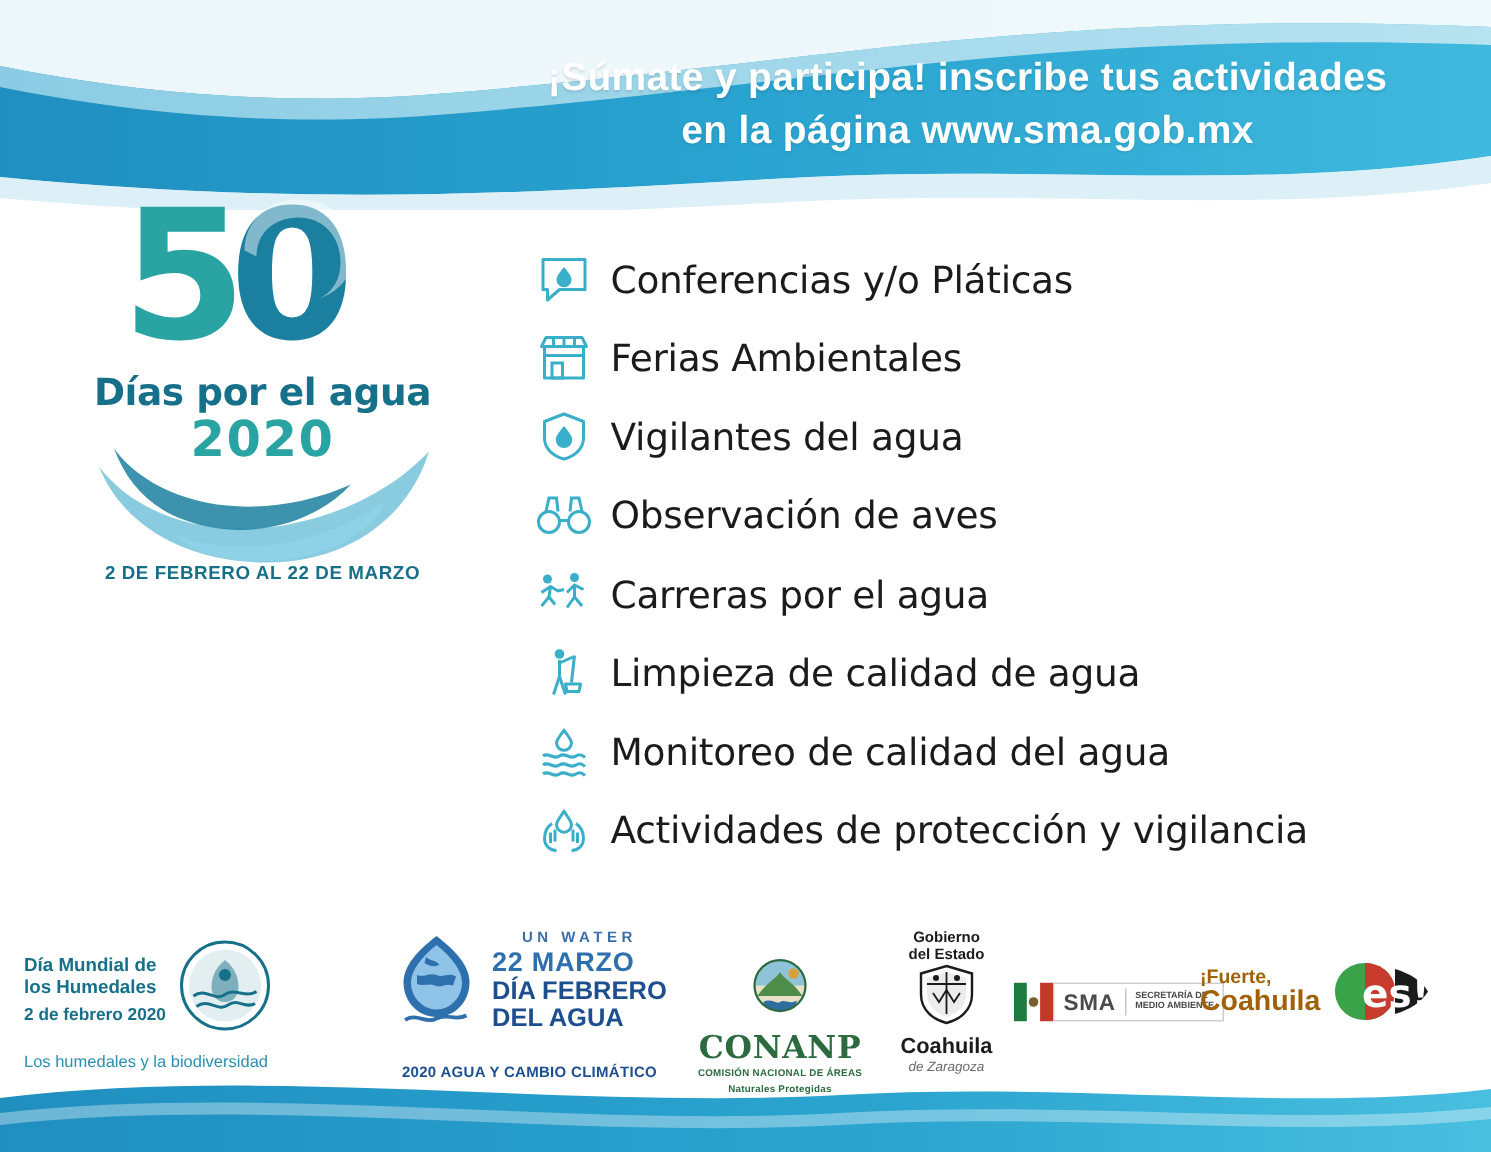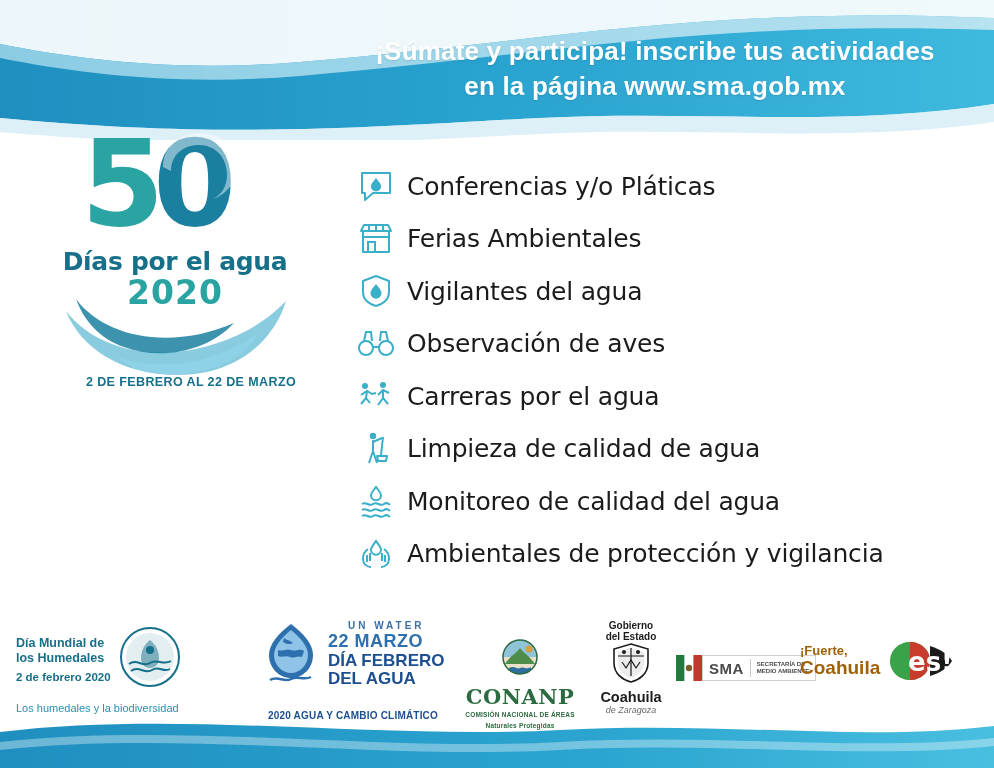--- a/index.html
+++ b/index.html
@@ -25,21 +25,21 @@
   .top-band {
     position: absolute;
     left: 0; top: 0;
     width: 994px; height: 140px;
     overflow: hidden;
   }
   .top-band svg { display: block; }
 
   .headline {
     position: absolute;
-    left: 330px;
+    left: 320px;
     top: 34px;
     width: 650px;
     text-align: center;
     color: #ffffff;
     font-weight: bold;
     font-size: 26px;
     line-height: 1.35;
     letter-spacing: 0.2px;
     text-shadow: 0 1px 2px rgba(0,0,0,0.12);
   }
@@ -77,21 +77,21 @@
   }
   .logo-waves {
     position: absolute;
     left: 18px;
     top: 168px;
     width: 235px;
     height: 85px;
   }
   .logo-dates {
     position: absolute;
-    left: 16px; top: 250px;
+    left: 0; top: 250px;
     width: 270px;
     text-align: center;
     font-size: 12.5px;
     font-weight: bold;
     color: #17708a;
     letter-spacing: 0.4px;
   }
 
   
   .activities {
@@ -392,21 +392,21 @@
 
     <div class="activity">
       <span class="icon">
         <svg width="38" height="34" viewBox="0 0 38 34" fill="none" stroke="#3aafc9" stroke-width="2">
           <path d="M19 4 c3.5 4.8 5 6.6 5 8.8 a5 5 0 0 1 -10 0 c0 -2.2 1.5 -4 5 -8.8 z"></path>
           <path d="M11 12 c-3 2 -5 6 -5 10 c0 5 4 8 8 8"></path>
           <path d="M27 12 c3 2 5 6 5 10 c0 5 -4 8 -8 8"></path>
           <path d="M10 18 l0 7 M13 16 l0 8 M25 16 l0 8 M28 18 l0 7"></path>
         </svg>
       </span>
-      <span class="label">Ambientales de protección y vigilancia</span>
+      <span class="label">Actividades de protección y vigilancia</span>
     </div>
 
   </div>
 
   <div class="bottom-logos">
 
     <div class="logo-humedales">
       <div class="txt">
         <div class="lh-l1">Día Mundial de</div>
         <div class="lh-l1">los Humedales</div>

